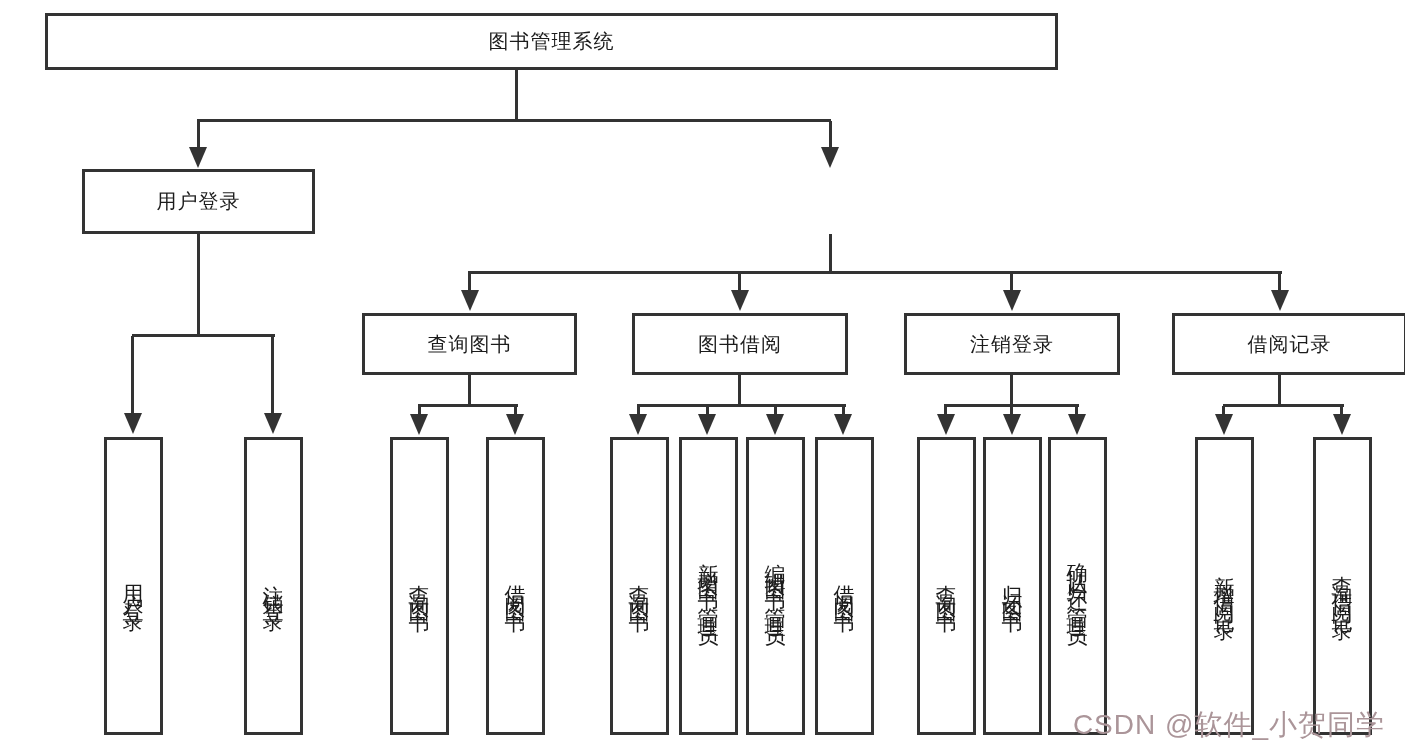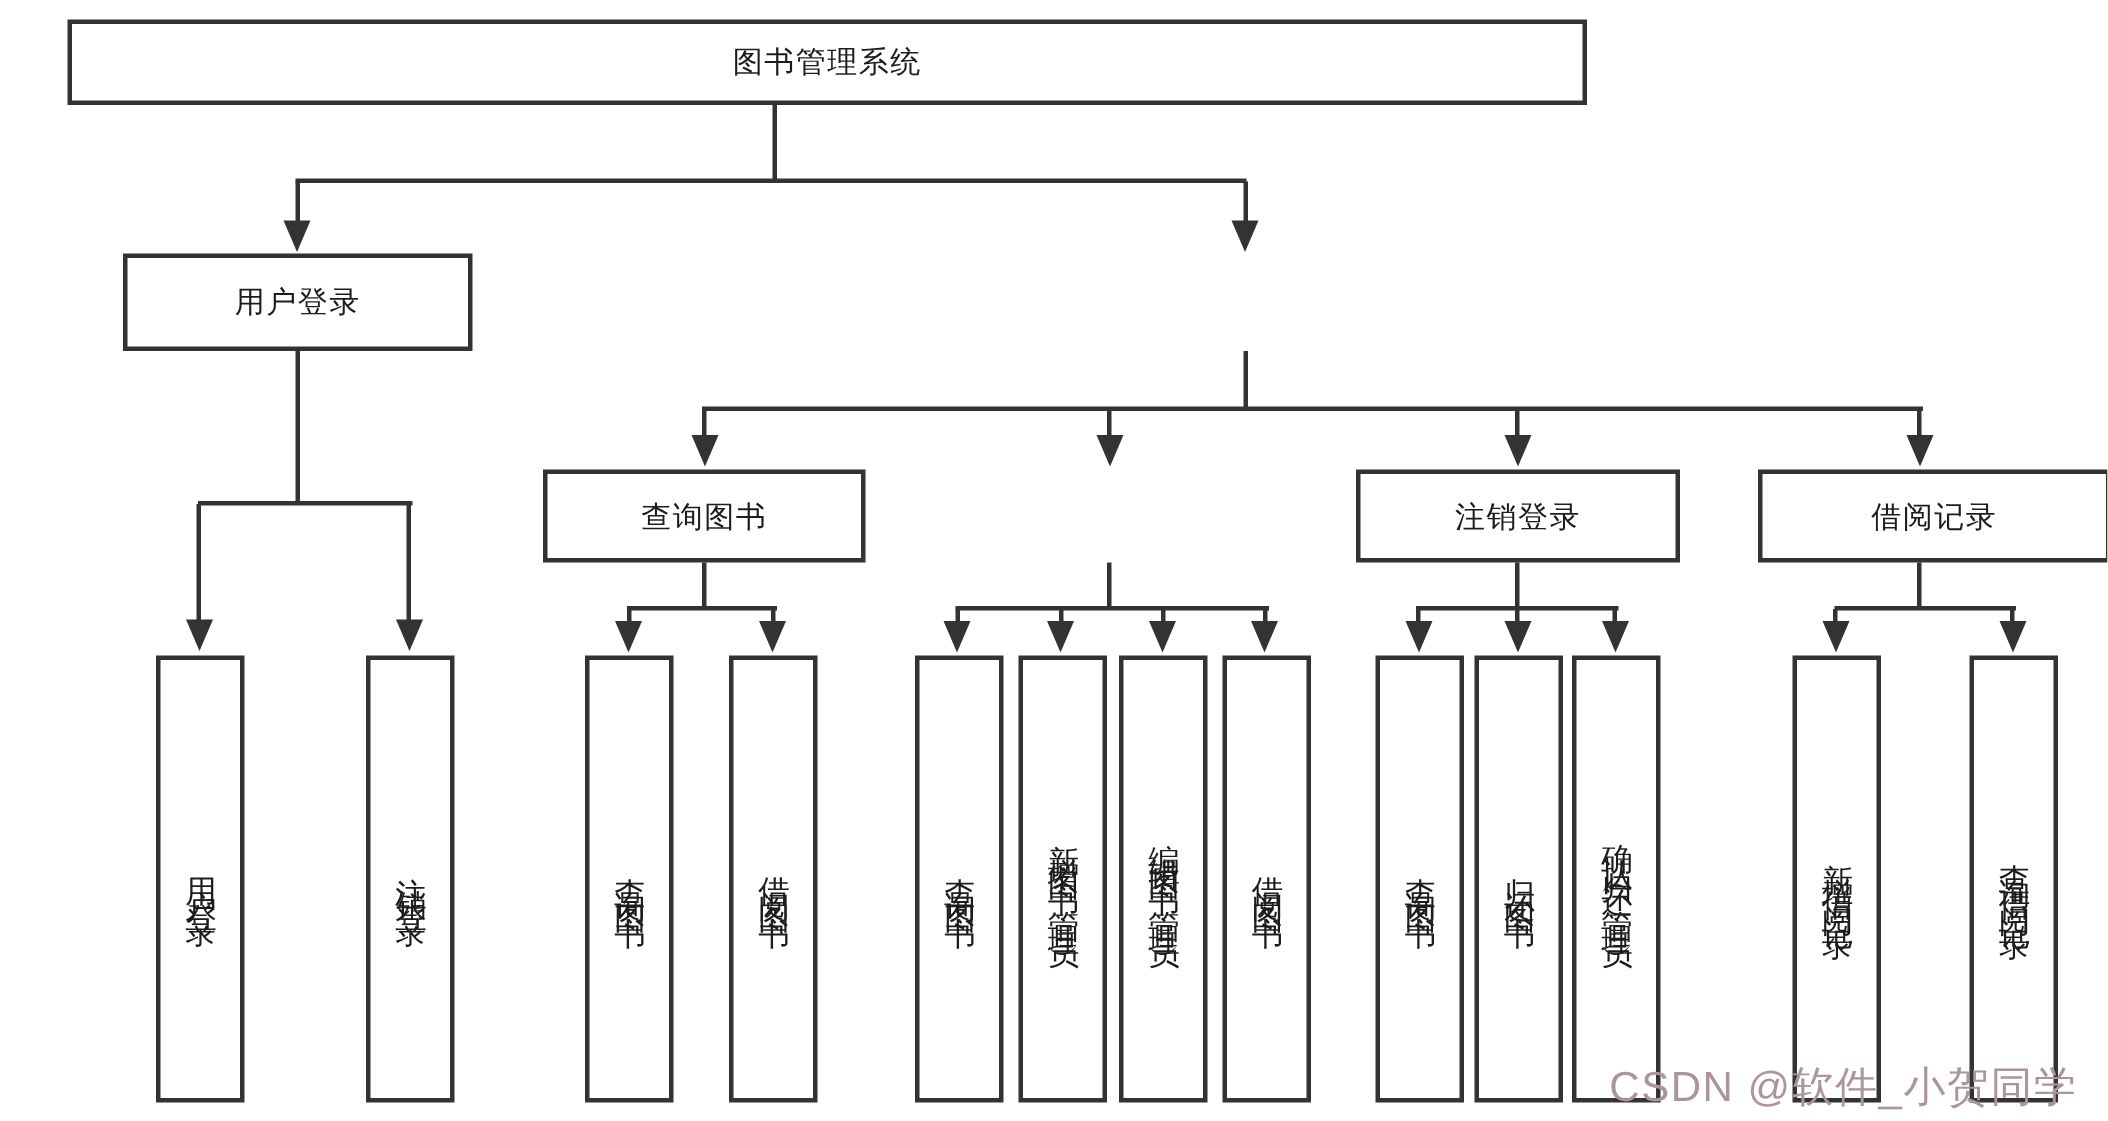--- a/index.html
+++ b/index.html
@@ -62,20 +62,21 @@
 
 <div class="stage">
 
   <div class="node" style="left:10px;top:13px;width:1013px;height:57px;margin-left:35px;">图书管理系统</div>
 
   <div class="node" style="left:82px;top:169px;width:233px;height:65px;">用户登录</div>
 
 
   <div class="node" style="left:362px;top:313px;width:215px;height:62px;">查询图书</div>
 
+  <div class="node" style="left:632px;top:313px;width:216px;height:62px;">图书借阅</div>
 
   <div class="node" style="left:904px;top:313px;width:216px;height:62px;">注销登录</div>
 
   <div class="node" style="left:1172px;top:313px;width:235px;height:62px;">借阅记录</div>
 
   <div class="node leaf" style="left:104px;top:437px;width:59px;height:298px;">
     <span>用户登录</span>
   </div>
   <div class="node leaf" style="left:244px;top:437px;width:59px;height:298px;">
     <span>注销登录</span>

